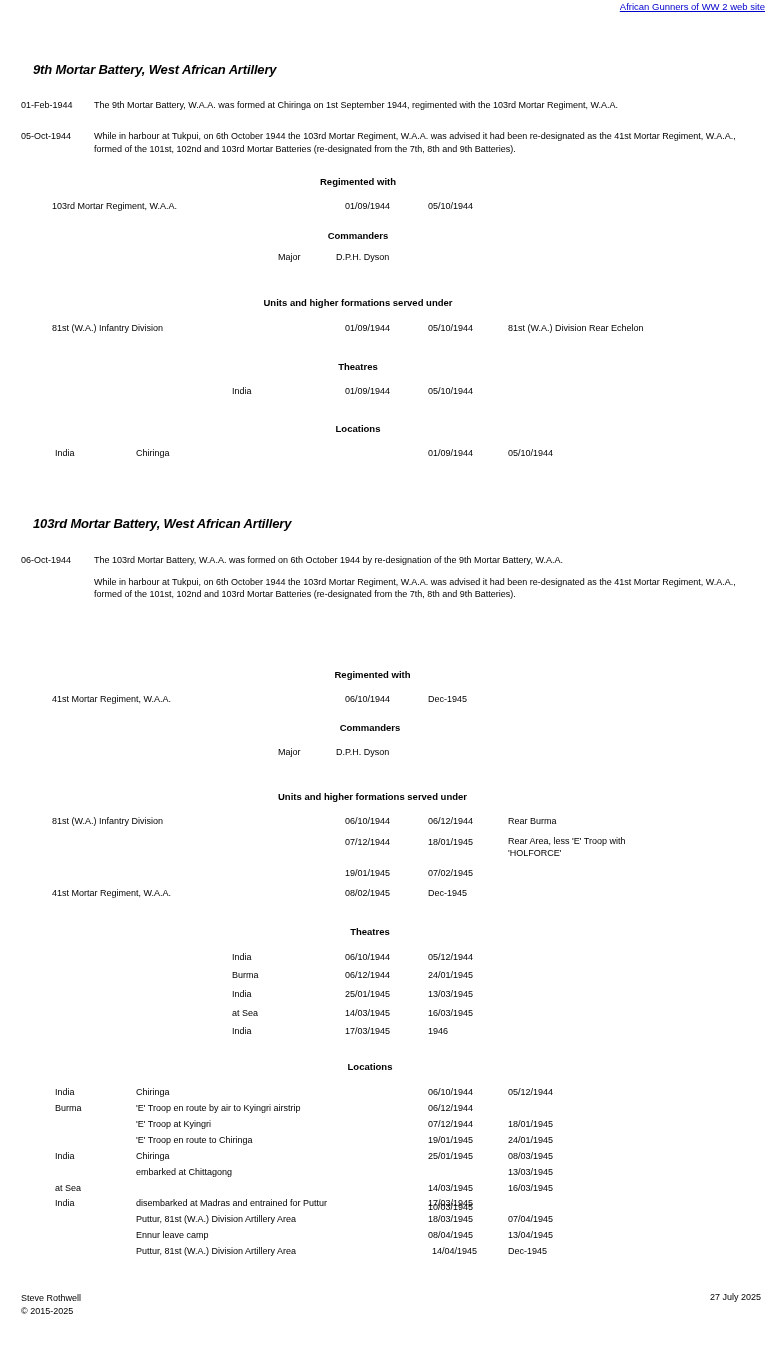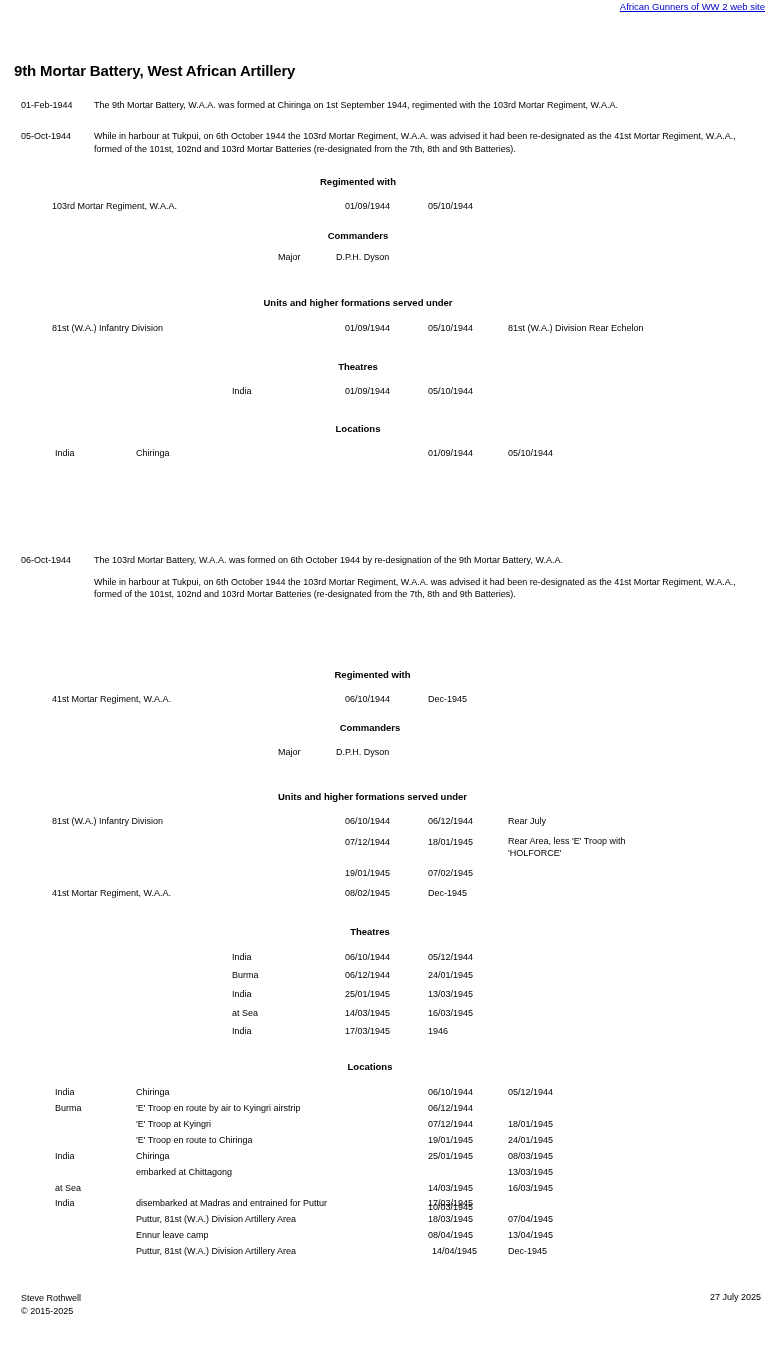--- a/index.html
+++ b/index.html
@@ -33,27 +33,28 @@
   a.toplink {
     color: #0000cc;
     text-decoration: underline;
     font-size: 9.5px;
     font-family: "Liberation Sans", sans-serif;
   }
 
   
   h1.unit-title {
     position: absolute;
-    left: 14px;
+    left: 33px;
     margin: 0;
     padding: 0;
-    font-size: 15px;
+    font-size: 13px;
     font-weight: bold;
     letter-spacing: -0.15px;
     font-family: "Liberation Sans", sans-serif;
+    font-style: italic;
   }
   #title-9th  { top: 62px; }
   #title-103  { top: 516px; }
 
   
   .narrative {
     position: absolute;
     left: 21px;
     width: 740px;
     font-size: 9px;
@@ -174,20 +175,21 @@
   </div>
 
   <div class="sub-head" style="top:423px; left:0; width:716px; text-align:center;">Locations</div>
   <div class="row" style="top:447px; left:0; width:773px;">
     <span class="cell" style="left:55px;">India</span>
     <span class="cell" style="left:136px;">Chiringa</span>
     <span class="cell" style="left:428px;">01/09/1944</span>
     <span class="cell" style="left:508px;">05/10/1944</span>
   </div>
 
+  <h1 class="unit-title" id="title-103">103rd Mortar Battery, West African Artillery</h1>
 
   <div class="narrative" id="narr-103-1">
     <span class="date">06-Oct-1944</span>
     <div class="body">
       <p>The 103rd Mortar Battery, W.A.A. was formed on 6th October 1944 by re-designation of the 9th Mortar Battery, W.A.A.</p>
       <p>While in harbour at Tukpui, on 6th October 1944 the 103rd Mortar Regiment, W.A.A. was advised it had been re-designated as the 41st Mortar Regiment, W.A.A., formed of the 101st, 102nd and 103rd Mortar Batteries (re-designated from the 7th, 8th and 9th Batteries).</p>
     </div>
   </div>
 
   <div class="sub-head" style="top:669px; left:0; width:745px; text-align:center;">Regimented with</div>
@@ -202,21 +204,21 @@
     <span class="cell" style="left:278px;">Major</span>
     <span class="cell" style="left:336px;">D.P.H. Dyson</span>
   </div>
 
   <div class="sub-head" style="top:791px; left:0; width:745px; text-align:center;">Units and higher formations served under</div>
 
   <div class="row" style="top:815px; left:0; width:773px;">
     <span class="cell" style="left:52px;">81st (W.A.) Infantry Division</span>
     <span class="cell" style="left:345px;">06/10/1944</span>
     <span class="cell" style="left:428px;">06/12/1944</span>
-    <span class="cell" style="left:508px;">Rear July</span>
+    <span class="cell" style="left:508px;">Rear Burma</span>
   </div>
 
   <div class="row" style="top:836px; left:0; width:773px;">
     <span class="cell" style="left:52px;"></span>
     <span class="cell" style="left:345px;">07/12/1944</span>
     <span class="cell" style="left:428px;">18/01/1945</span>
     <span class="cell wrap" style="left:508px; width:142px;">Rear Area, less 'E' Troop with 'HOLFORCE'</span>
   </div>
 
   <div class="row" style="top:867px; left:0; width:773px;">

